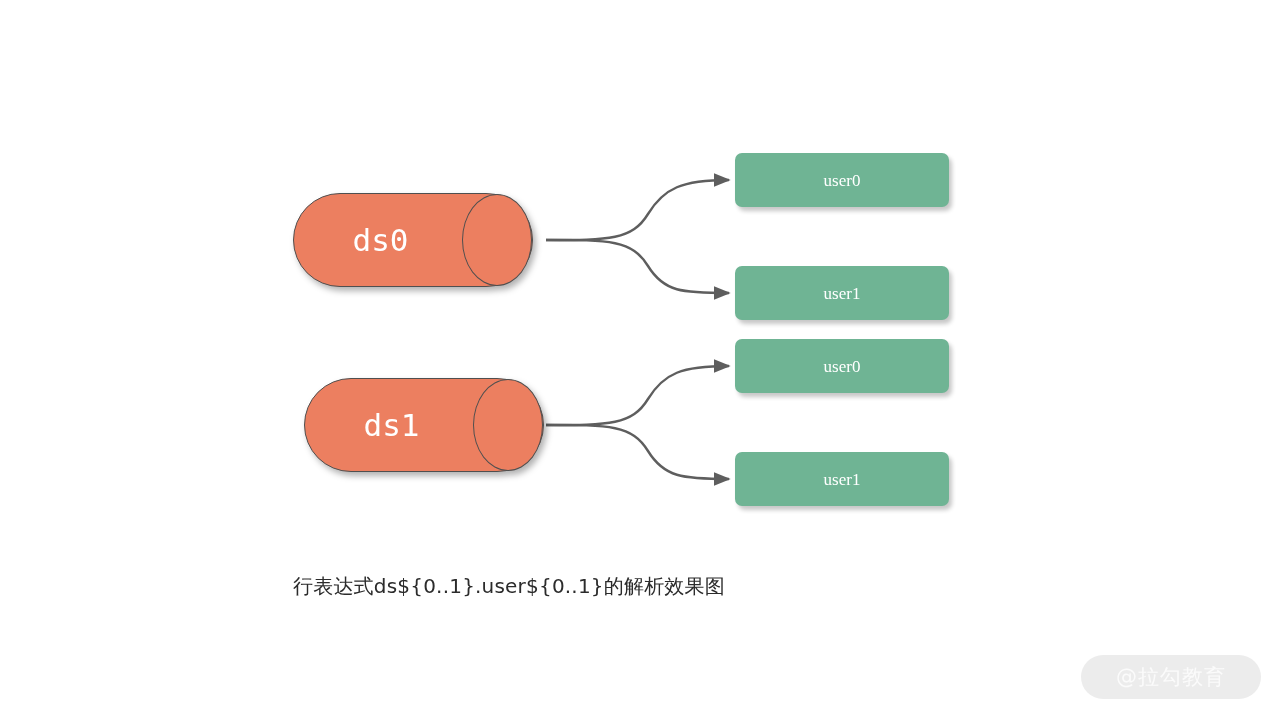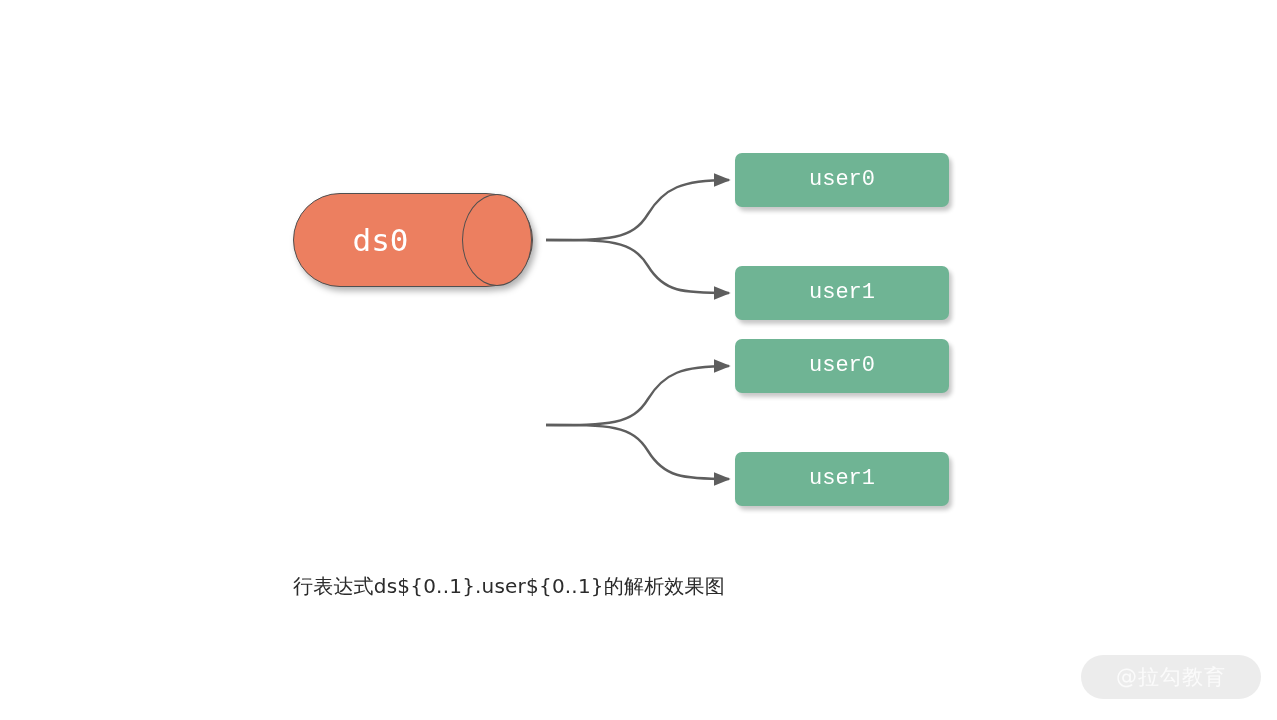--- a/index.html
+++ b/index.html
@@ -75,22 +75,22 @@
     box-sizing: border-box;
     background: #6fb494;
     border-radius: 7px;
     box-shadow: 3px 4px 4px rgba(0,0,0,0.22);
     display: flex;
     align-items: center;
     justify-content: center;
   }
   .tablebox span {
     color: #ffffff;
-    font-family: Liberation Mono, monospace;
-    font-size: 22px;
+    font-family: Liberation Serif, serif;
+    font-size: 17px;
     font-weight: 400;
     line-height: 1;
   }
 
   
   #caption {
     position: absolute;
     left: 0;
     top: 573px;
     width: 1018px;
@@ -141,20 +141,25 @@
 
     <path d="M 546,425 C 610,425 632,425 648,451 C 664,477 682,479 729,479" fill="none" stroke="#5e5e5e" stroke-width="2.4" marker-end="url(#arrowhead)"></path>
   </svg>
 
   <div class="cylinder" style="left:293px; top:193px;">
     <div class="cyl-body"></div>
     <div class="cyl-cap"></div>
     <div class="cyl-label">ds0</div>
   </div>
 
+  <div class="cylinder" style="left:304px; top:378px;">
+    <div class="cyl-body"></div>
+    <div class="cyl-cap"></div>
+    <div class="cyl-label">ds1</div>
+  </div>
 
   <div class="tablebox" style="left:735px; top:153px;">
     <span>user0</span>
   </div>
   <div class="tablebox" style="left:735px; top:266px;">
     <span>user1</span>
   </div>
 
   <div class="tablebox" style="left:735px; top:339px;">
     <span>user0</span>

